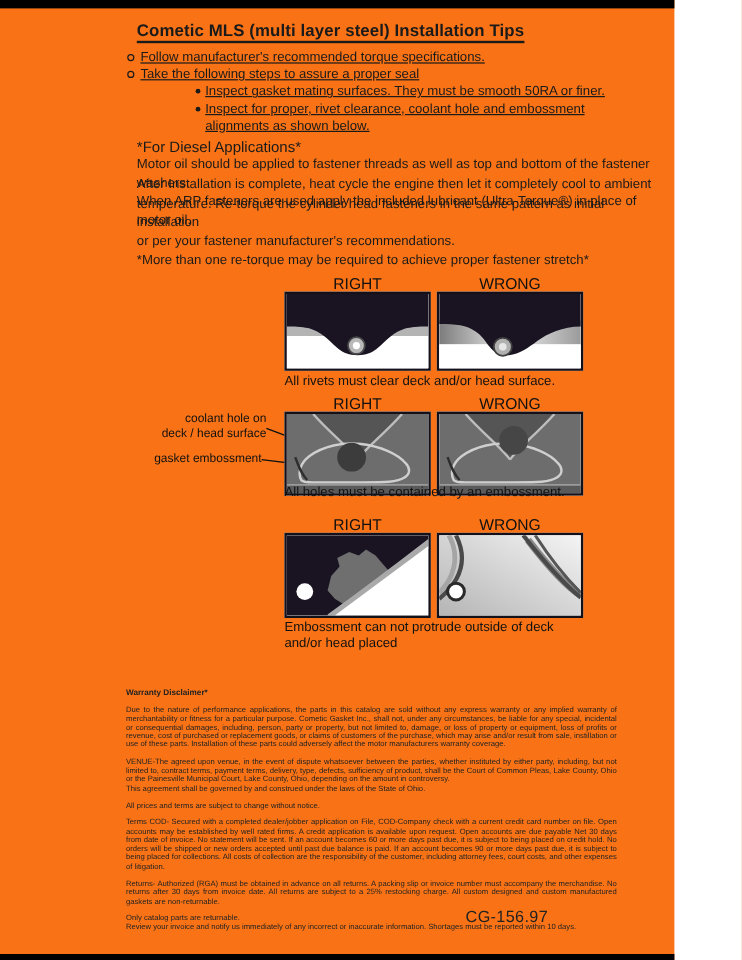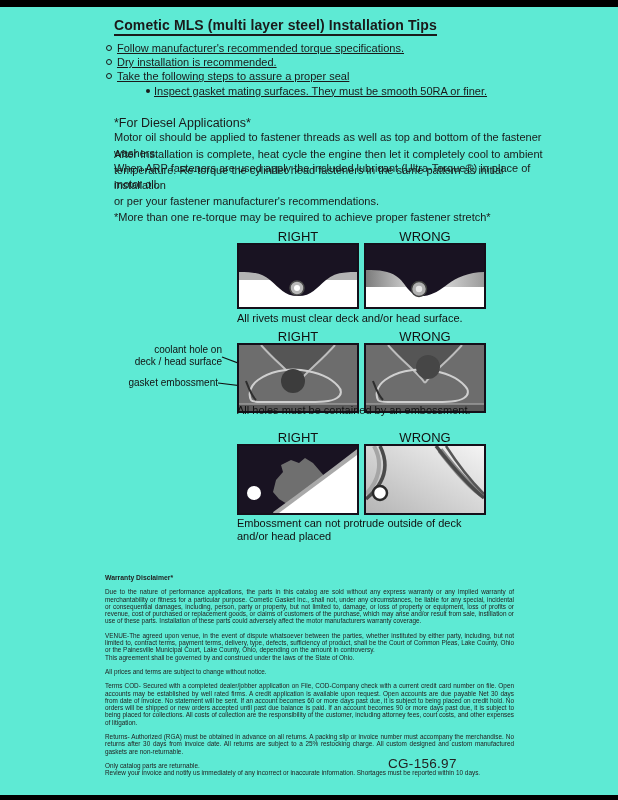--- a/index.html
+++ b/index.html
@@ -1,31 +1,31 @@
 <!DOCTYPE html>
 <html><head>
 <meta charset="utf-8">
 <style>
   html,body { margin:0; padding:0; background:#ffffff; }
   .page {
-    position:relative; width:618px; height:800px; background:#5eead4;
+    position:relative; width:562px; height:800px; background:#f97316;
     font-family:"Liberation Sans", sans-serif; color:#1a1a1a; overflow:hidden;
   }
   .abs { position:absolute; }
   .top-bar { left:0; top:0; width:618px; height:7px; background:#000; }
   .bottom-bar { left:0; top:795px; width:618px; height:5px; background:#000; }
 
   .title {
     left:114px; top:17px; font-size:14px; font-weight:bold;
     border-bottom:2px solid #1a1a1a; padding-bottom:1px; letter-spacing:.1px;
   }
 
   .bullets { left:106px; top:41px; font-size:11px; line-height:14.2px; width:430px;text-decoration:underline; }
   .b-row { display:flex; align-items:flex-start; }
-  .b-row.sub { margin-left:40px; }
+  .b-row.sub { margin-left:57px; }
   .mk-open {
     flex:0 0 auto; width:4px; height:4px; border:1px solid #1a1a1a; border-radius:50%;
     margin:4px 5px 0 0;
   }
   .mk-dot {
     flex:0 0 auto; width:4px; height:4px; background:#1a1a1a; border-radius:50%;
     margin:5px 4px 0 0;
   }
 
   .diesel-h { left:114px; top:116px; font-size:12.5px; font-weight:normal; }
@@ -61,29 +61,29 @@
 
   <div class="abs title">Cometic MLS (multi layer steel) Installation Tips</div>
 
   <div class="abs bullets">
     <div class="b-row">
       <span class="mk-open"></span>
       <span>Follow manufacturer's recommended torque specifications.</span>
     </div>
     <div class="b-row">
       <span class="mk-open"></span>
-      <span>Dry installation is recommended.</span>
-    </div>
-    <div class="b-row">
-      <span class="mk-open"></span>
       <span>Take the following steps to assure a proper seal</span>
     </div>
     <div class="b-row sub">
       <span class="mk-dot"></span>
       <span>Inspect gasket mating surfaces.  They must be smooth 50RA or finer.</span>
+    </div>
+    <div class="b-row sub">
+      <span class="mk-dot"></span>
+      <span>Inspect for proper, rivet clearance, coolant hole and embossment alignments as shown below.</span>
     </div>
   </div>
 
   <div class="abs diesel-h">*For Diesel Applications*</div>
   <div class="abs para p1">Motor oil should be applied to fastener threads as well as top and bottom of the fastener washers.
 When ARP fasteners are used apply the included lubricant (Ultra-Torque®) in place of motor oil.</div>
   <div class="abs para p2">After Installation is complete, heat cycle the engine then let it completely cool to ambient
 temperature. Re-torque the cylinder head fasteners in the same pattern as initial installation
 or per your fastener manufacturer's recommendations.</div>
   <div class="abs para pnote">*More than one re-torque may be required to achieve proper fastener stretch*</div>

